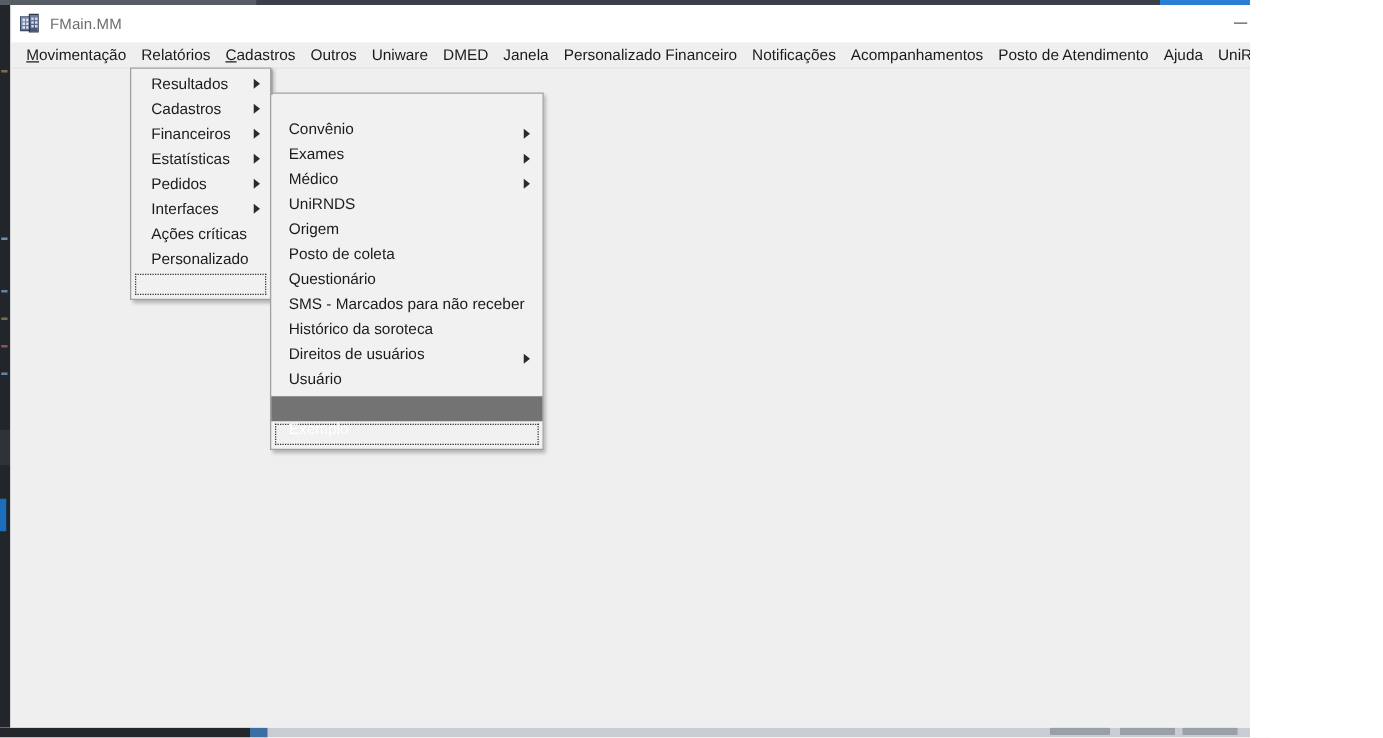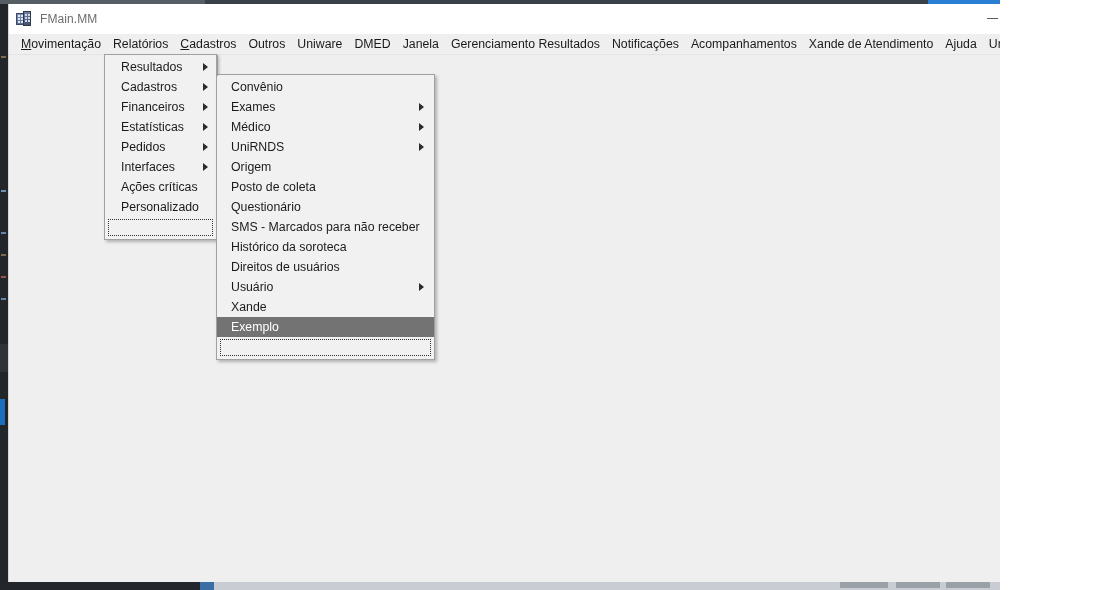--- a/index.html
+++ b/index.html
@@ -272,21 +272,21 @@
     background: #9a9a9a;
     z-index: 41;
   }
 
   
   #menu-cadastros {
     left: 216px;
     top: 74px;
     width: 219px;
   }
-  #menu-cadastros .mi .lbl { left: 14px; }
+  #menu-cadastros .mi .lbl { left: 14px; margin-top: 16px; }
   #menu-cadastros .mi .arrow { right: 10px; }
 </style>
 </head>
 <body>
 
 <div id="screen">
 
   <div class="bg-top-dark"></div>
   <div class="bg-top-dark-l"></div>
   <div class="bg-top-accent"></div>
@@ -339,24 +339,24 @@
     </div>
 
     <div class="menubar">
       <div class="menu-top"><u>M</u>ovimentação</div>
       <div class="menu-top">Relatórios</div>
       <div class="menu-top"><u>C</u>adastros</div>
       <div class="menu-top">Outros</div>
       <div class="menu-top">Uniware</div>
       <div class="menu-top">DMED</div>
       <div class="menu-top">Janela</div>
-      <div class="menu-top">Gerenciamento Resultados</div>
+      <div class="menu-top">Personalizado Financeiro</div>
       <div class="menu-top">Notificações</div>
       <div class="menu-top">Acompanhamentos</div>
-      <div class="menu-top">Xande de Atendimento</div>
+      <div class="menu-top">Posto de Atendimento</div>
       <div class="menu-top">Ajuda</div>
       <div class="menu-top">UniRNDS</div>
       <div class="menu-focusbox"></div>
     </div>
 
     <div class="client"></div>
   </div>
 
   <div class="menu1-edge"></div>
 

